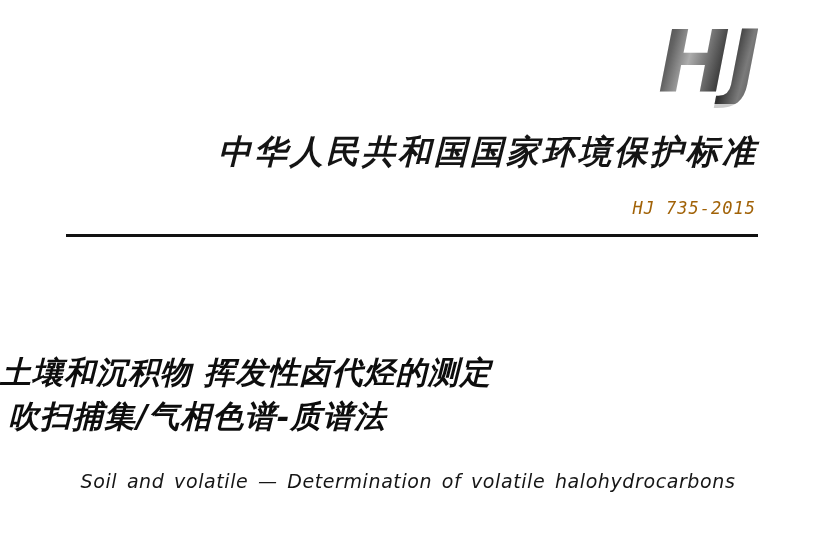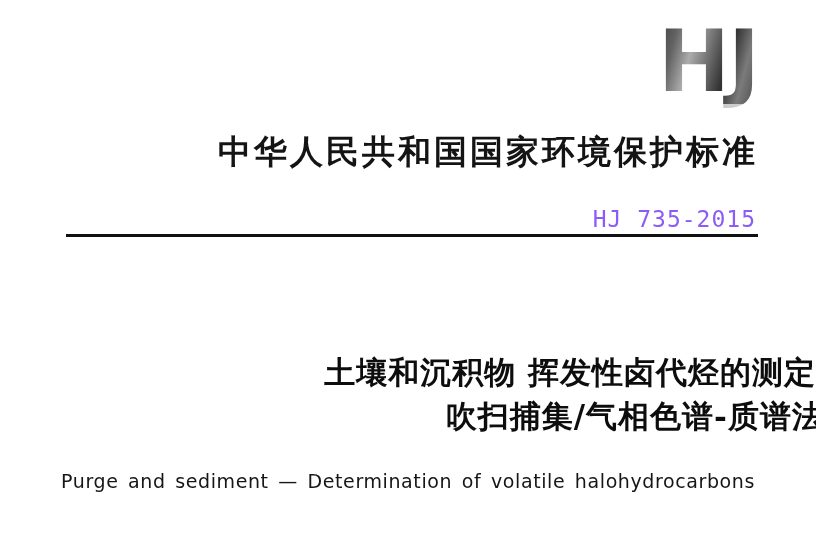--- a/index.html
+++ b/index.html
@@ -11,20 +11,21 @@
     height: 554px;
     background: #ffffff;
     font-family: "Liberation Serif", serif;
     overflow: hidden;
   }
   .page {
     position: relative;
     width: 816px;
     height: 554px;
     box-sizing: border-box;
+    font-style: italic;
   }
 
   
   .header-block {
     position: absolute;
     left: 0;
     top: 0;
     width: 816px;
   }
 
@@ -57,41 +58,40 @@
     letter-spacing: 3px;
     color: #141414;
     padding-left: 32px;
   }
 
   .std-number {
     position: absolute;
     right: 60px;
     top: 198px;
     font-family: "DejaVu Sans Mono", monospace;
-    font-size: 23px;
+    font-size: 17px;
     letter-spacing: 1px;
-    color: #8b5cf6;
-    margin-top: 8px;
+    color: #a16207;
   }
 
   .rule {
     position: absolute;
     left: 66px;
     right: 58px;
     top: 234px;
     height: 3px;
     background: #111111;
   }
 
   
   .title-cn-1, .title-cn-2 {
     position: absolute;
     left: 0;
     width: 816px;
-    text-align: right;
+    text-align: left;
     font-family: "DejaVu Serif", serif;
     font-weight: bold;
     color: #0d0d0d;
   }
   .title-cn-1 {
     top: 352px;
     font-size: 31px;
     letter-spacing: 1px;
   }
   .title-cn-2 {
@@ -129,16 +129,16 @@
     <div class="std-number">HJ 735-2015</div>
 
     <div class="rule"></div>
 
   </div>
 
   <div class="title-cn-1">土壤和沉积物 挥发性卤代烃的测定</div>
 
   <div class="title-cn-2">吹扫捕集/气相色谱-质谱法</div>
 
-  <div class="title-en-1">Purge and sediment — Determination of volatile halohydrocarbons</div>
+  <div class="title-en-1">Soil and volatile — Determination of volatile halohydrocarbons</div>
 
 
 </div>
 
 </body></html>

